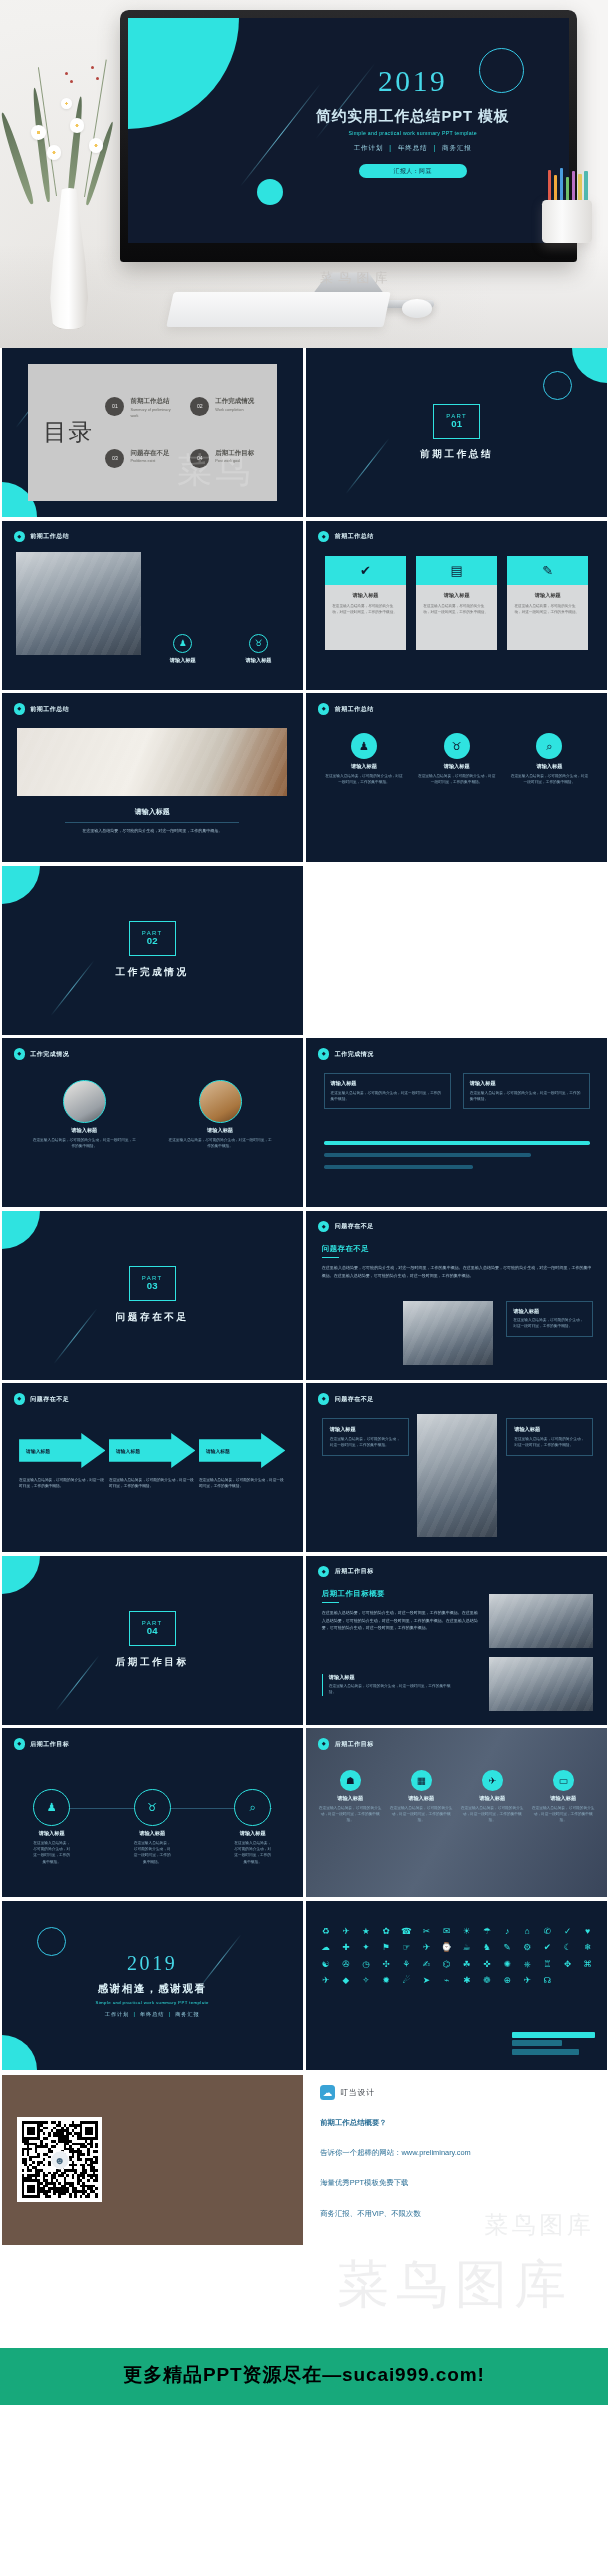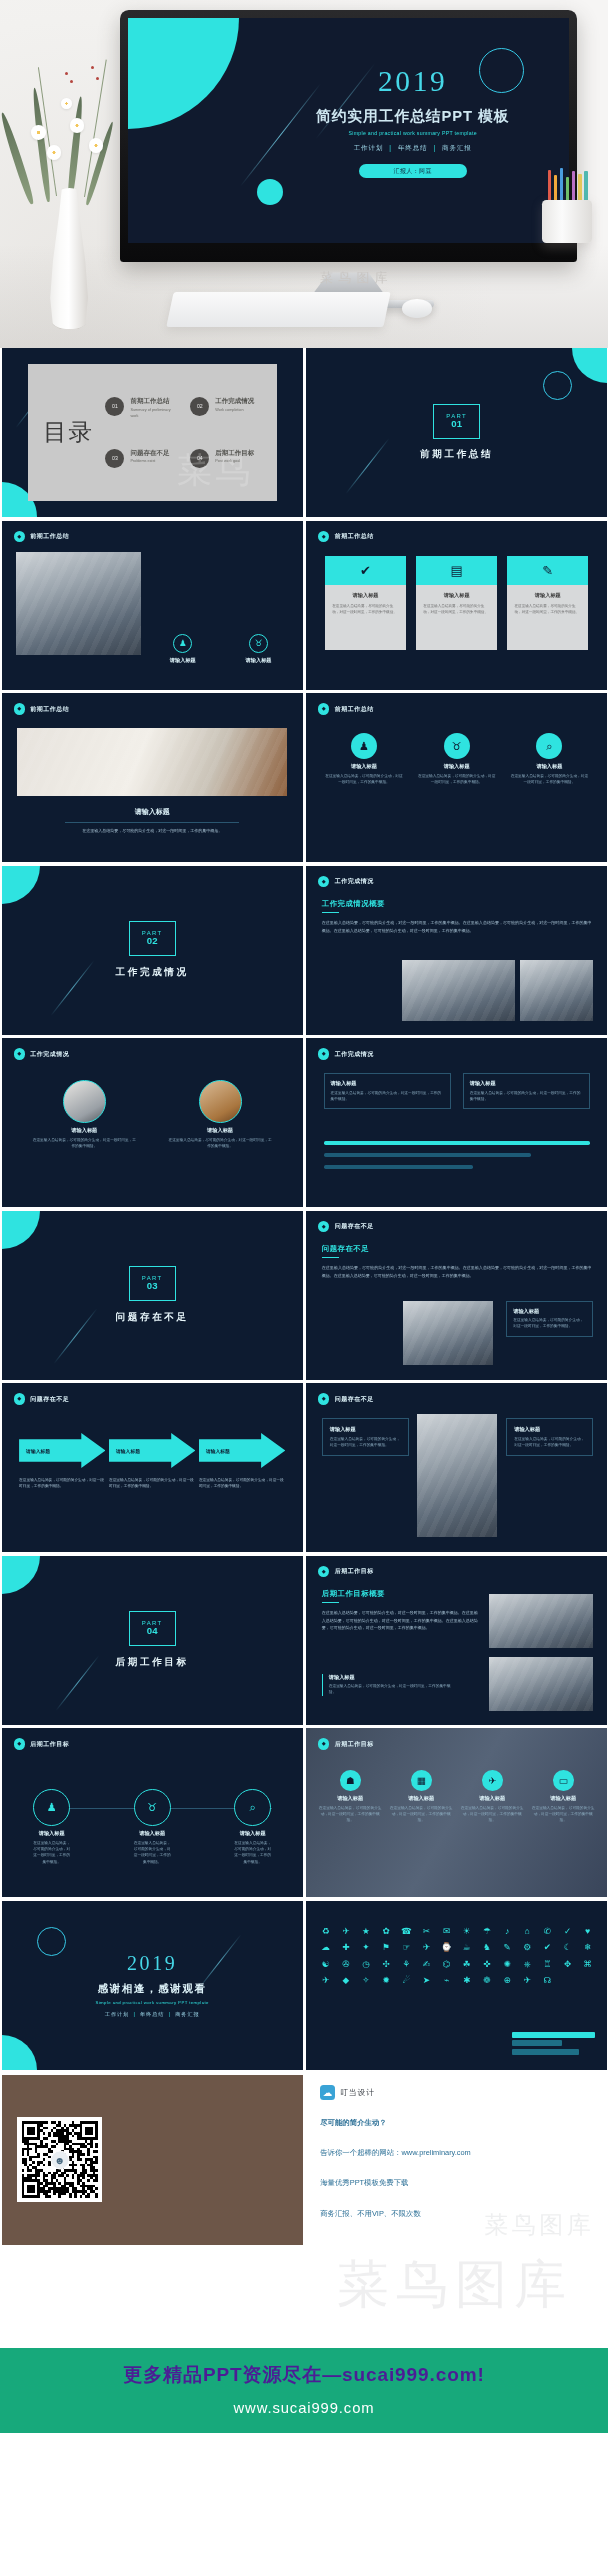--- a/index.html
+++ b/index.html
@@ -204,21 +204,21 @@
   .ad-l{ font-size:7.4px; color:#2b6f96; margin-top:14.8px; line-height:2.1; }
   .ad-l.b{ font-weight:bold; }
   .ad-wm{ position:absolute; right:12px; bottom:3.5px; font-family:"Liberation Serif",serif; font-size:24px; color:rgba(120,130,140,.13); letter-spacing:3.5px; }
 
   
   .white-gap{ height:103px; background:#fff; position:relative; overflow:hidden; }
   .white-gap span{ position:absolute; right:35px; top:5.2px; font-family:"Liberation Serif",serif; font-size:52px; color:rgba(120,125,130,.12); letter-spacing:7px;}
 
   
   .footer{ background:#17a97b; padding:14px 0 17.4px; text-align:center; }
-  .footer .f1{ font-size:19px; font-weight:bold; color:#4c1d95; letter-spacing:0.9px; }
+  .footer .f1{ font-size:19px; font-weight:bold; color:#000000; letter-spacing:0.9px; }
   .footer .f2{ margin-top:12px; font-size:14.8px; color:#fff; letter-spacing:0.9px; }
 </style>
 </head>
 <body>
 
 <div class="page">
 
   <div class="hero">
     <div class="hero-bg"></div>
     <div class="desk-shadow"></div>
@@ -435,33 +435,20 @@
         <div class="diag" style="left:70px;top:87px;"></div>
         <div class="part-wrap">
           <div class="part-badge">
             <div class="p1">PART</div>
             <div class="p2">02</div>
           </div>
           <div class="part-name">工作完成情况</div>
         </div>
       </div>
 
-      <div class="slide">
-        <div class="hdr">
-          <div class="hdr-dot">◆</div>
-          <div class="hdr-txt">工作完成情况</div>
-        </div>
-        <div class="txtcol" style="left:15.6px;top:33px;right:15.6px;">
-          <div class="sec-title">工作完成情况概要</div>
-          <div class="sec-rule"></div>
-          <div class="body-txt">在这里输入总结简要，尽可能的简介生动，对这一段时间里，工作的集中概括。在这里输入总结简要，尽可能的简介生动，对这一段时间里，工作的集中概括。在这里输入总结简要，尽可能的简介生动，对这一段时间里，工作的集中概括。</div>
-        </div>
-        <div class="ph-img ph-photo" style="position:absolute;left:96px;top:94px;width:113px;height:61px;"></div>
-        <div class="ph-img ph-photo" style="position:absolute;left:214px;top:94px;width:73px;height:61px;"></div>
-      </div>
     </div>
 
     <div class="row">
       <div class="slide">
         <div class="hdr">
           <div class="hdr-dot">◆</div>
           <div class="hdr-txt">工作完成情况</div>
         </div>
         <div style="position:absolute;left:29.5px;right:29.5px;top:42px;display:flex;gap:29.5px;">
           <div style="flex:1;text-align:center;">
@@ -1201,31 +1188,30 @@
           <div class="qr-avatar">☻</div>
         </div>
       </div>
     </div>
 
     <div class="ad-panel">
       <div class="ad-logo">
         <div class="ad-mark">☁</div>
         <div class="ad-name">叮当设计</div>
       </div>
-      <div class="ad-l b">尽可能的简介生动？</div>
+      <div class="ad-l b">前期工作总结概要？</div>
       <div class="ad-l">告诉你一个超棒的网站：www.preliminary.com</div>
       <div class="ad-l">海量优秀PPT模板免费下载</div>
       <div class="ad-l">商务汇报、不用VIP、不限次数</div>
       <div class="ad-wm">菜鸟图库</div>
     </div>
   </div>
 
   <div class="white-gap">
     <span>菜鸟图库</span>
   </div>
 
   <div class="footer">
     <div class="f1">更多精品PPT资源尽在—sucai999.com!</div>
-    <div class="f2">www.sucai999.com</div>
   </div>
 
 </div>
 
 
 </body></html>

